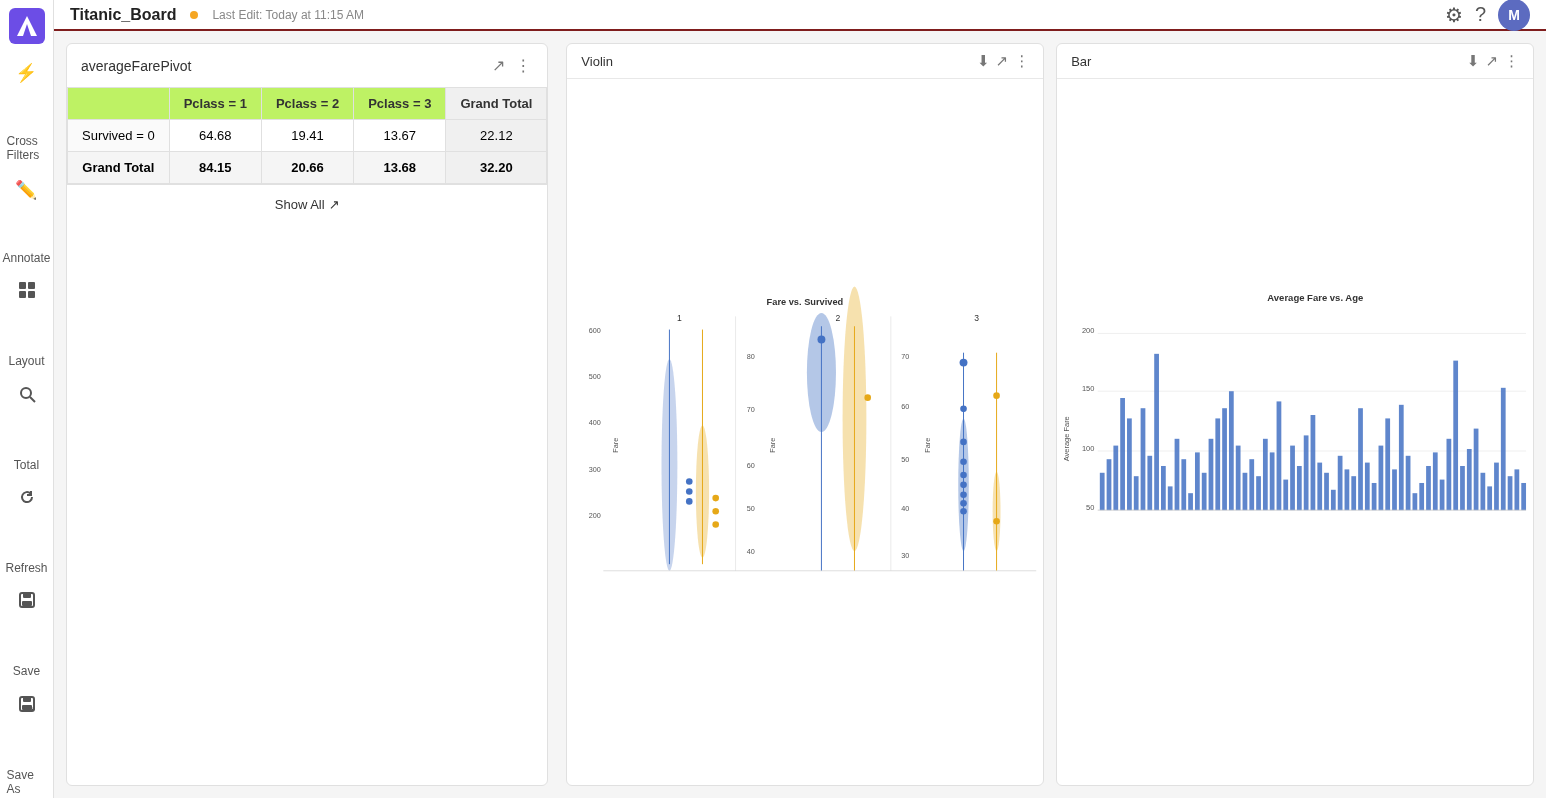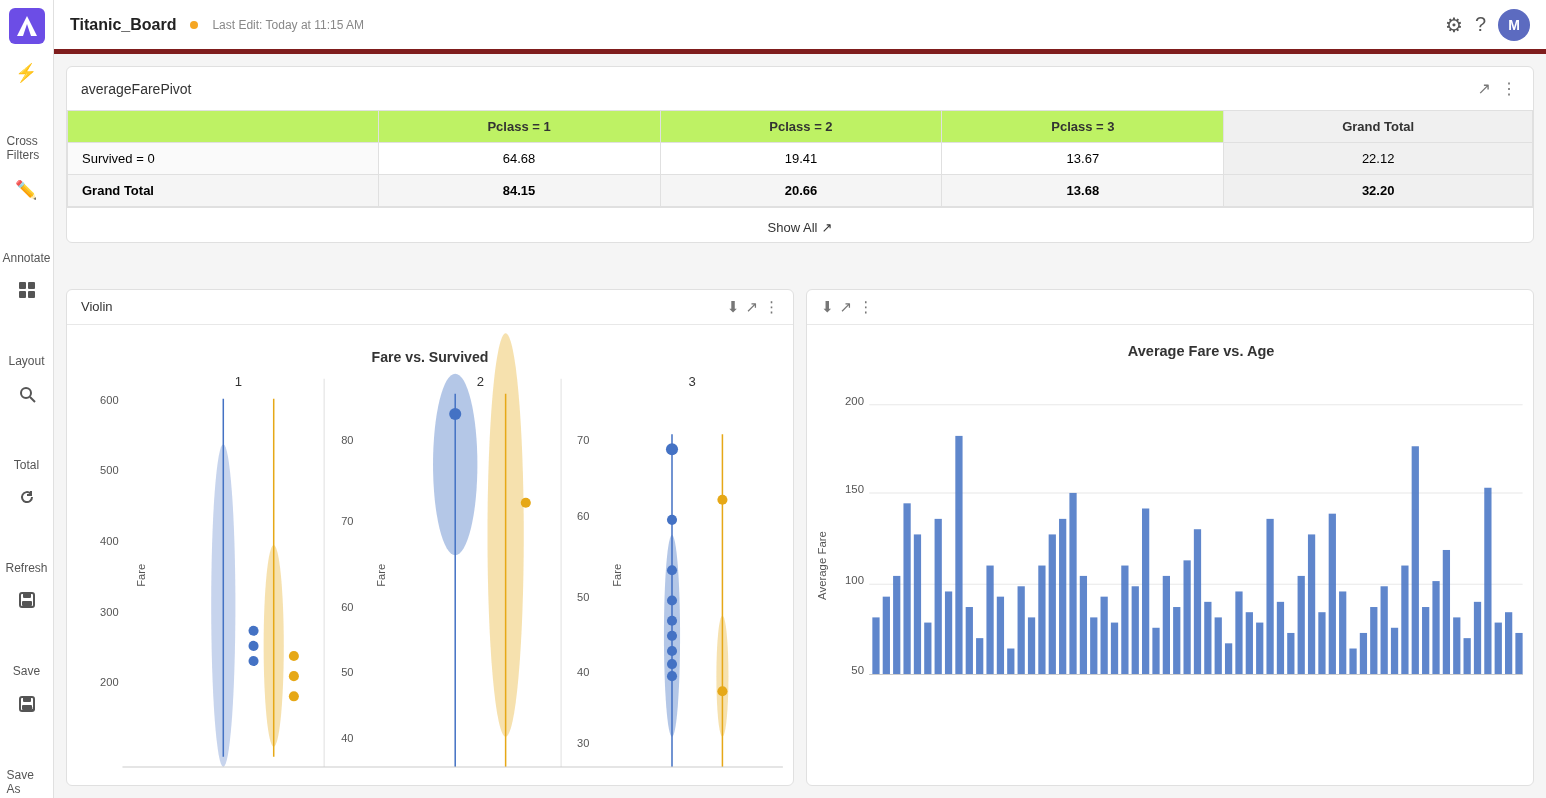--- a/index.html
+++ b/index.html
@@ -36,23 +36,23 @@
       gap: 2px;
     }
     .sidebar-item .icon { font-size: 18px; color: #555; }
     .sidebar-item .label { font-size: 12px; color: #555; text-align: left; line-height: 1.2; margin-top: 48px; }
 
     
     .topbar {
       display: flex;
       align-items: center;
       background: #ffffff;
-      border-bottom: 5px solid #7f1d1d;
+      border-bottom: 2px solid #7f1d1d;
       padding: 0 16px;
-      height: 54px;
+      height: 31px;
       gap: 10px;
     }
     .topbar-title { font-size: 16px; font-weight: 600; color: #222; }
     .topbar-dot { width: 8px; height: 8px; background: #f5a623; border-radius: 50%; display: inline-block; margin: 0 4px; }
     .topbar-edit { font-size: 12px; color: #888; }
     .topbar-right { margin-left: auto; display: flex; align-items: center; gap: 12px; }
     .topbar-icon { font-size: 20px; color: #555; cursor: pointer; }
     .avatar { width: 32px; height: 32px; border-radius: 50%; background: #5c6bc0; color: white; display: flex; align-items: center; justify-content: center; font-size: 14px; font-weight: 600; cursor: pointer; }
 
     
@@ -60,22 +60,21 @@
       flex: 1;
       display: flex;
       flex-direction: column;
       overflow: hidden;
     }
     .content-area {
       flex: 1;
       padding: 12px;
       overflow: auto;
       display: flex;
-      flex-direction: column;
-      gap: 12px;
+      gap: 18px;
     }
 
     
     .panel {
       background: #ffffff;
       border: 1px solid #e0e0e0;
       border-radius: 6px;
       overflow: hidden;
     }
     .panel-header {
@@ -99,21 +98,21 @@
       padding: 8px 14px;
       text-align: center;
     }
     .pivot-table th {
       background: #bef264;
       font-weight: 600;
       color: #333;
       text-align: center;
     }
     .pivot-table td:first-child {
-      text-align: left;
+      text-align: center;
       background: #fafafa;
       font-weight: 500;
     }
     .pivot-table tr:last-child td {
       background: #f5f5f5;
       font-weight: 600;
     }
     .grand-total-col {
       background: #f0f0f0 !important;
     }
@@ -143,21 +142,20 @@
       flex: 1;
     }
     .chart-panel {
       flex: 1;
       background: #fff;
       border: 1px solid #e0e0e0;
       border-radius: 6px;
       overflow: hidden;
       display: flex;
       flex-direction: column;
-      margin-top: 34px;
     }
     .chart-header {
       display: flex;
       align-items: center;
       padding: 8px 14px;
       border-bottom: 1px solid #e8e8e8;
     }
     .chart-title { font-size: 13px; font-weight: 500; color: #333; flex: 1; }
     .chart-actions { display: flex; gap: 6px; }
     .chart-action-btn { background: none; border: none; cursor: pointer; color: #777; font-size: 15px; }
@@ -400,20 +398,21 @@
 
             <text x="549" y="240" text-anchor="middle" font-size="11" fill="#555" transform="rotate(-90,549,240)">Fare</text>
 
             <line x1="55" y1="430" x2="710" y2="430" stroke="#ccc" stroke-width="1"></line>
           </svg>
         </div>
       </div>
 
       <div class="chart-panel">
         <div class="chart-header">
+          <span class="chart-title">Bar</span>
           <div class="chart-actions">
             <button class="chart-action-btn">⬇</button>
             <button class="chart-action-btn">↗</button>
             <button class="chart-action-btn">⋮</button>
           </div>
         </div>
         <div class="chart-body">
           <svg width="100%" height="100%" viewBox="0 0 700 440" preserveAspectRatio="xMidYMid meet">
 
             <text x="380" y="28" text-anchor="middle" font-size="14" font-weight="600" fill="#333">Average Fare vs. Age</text>

